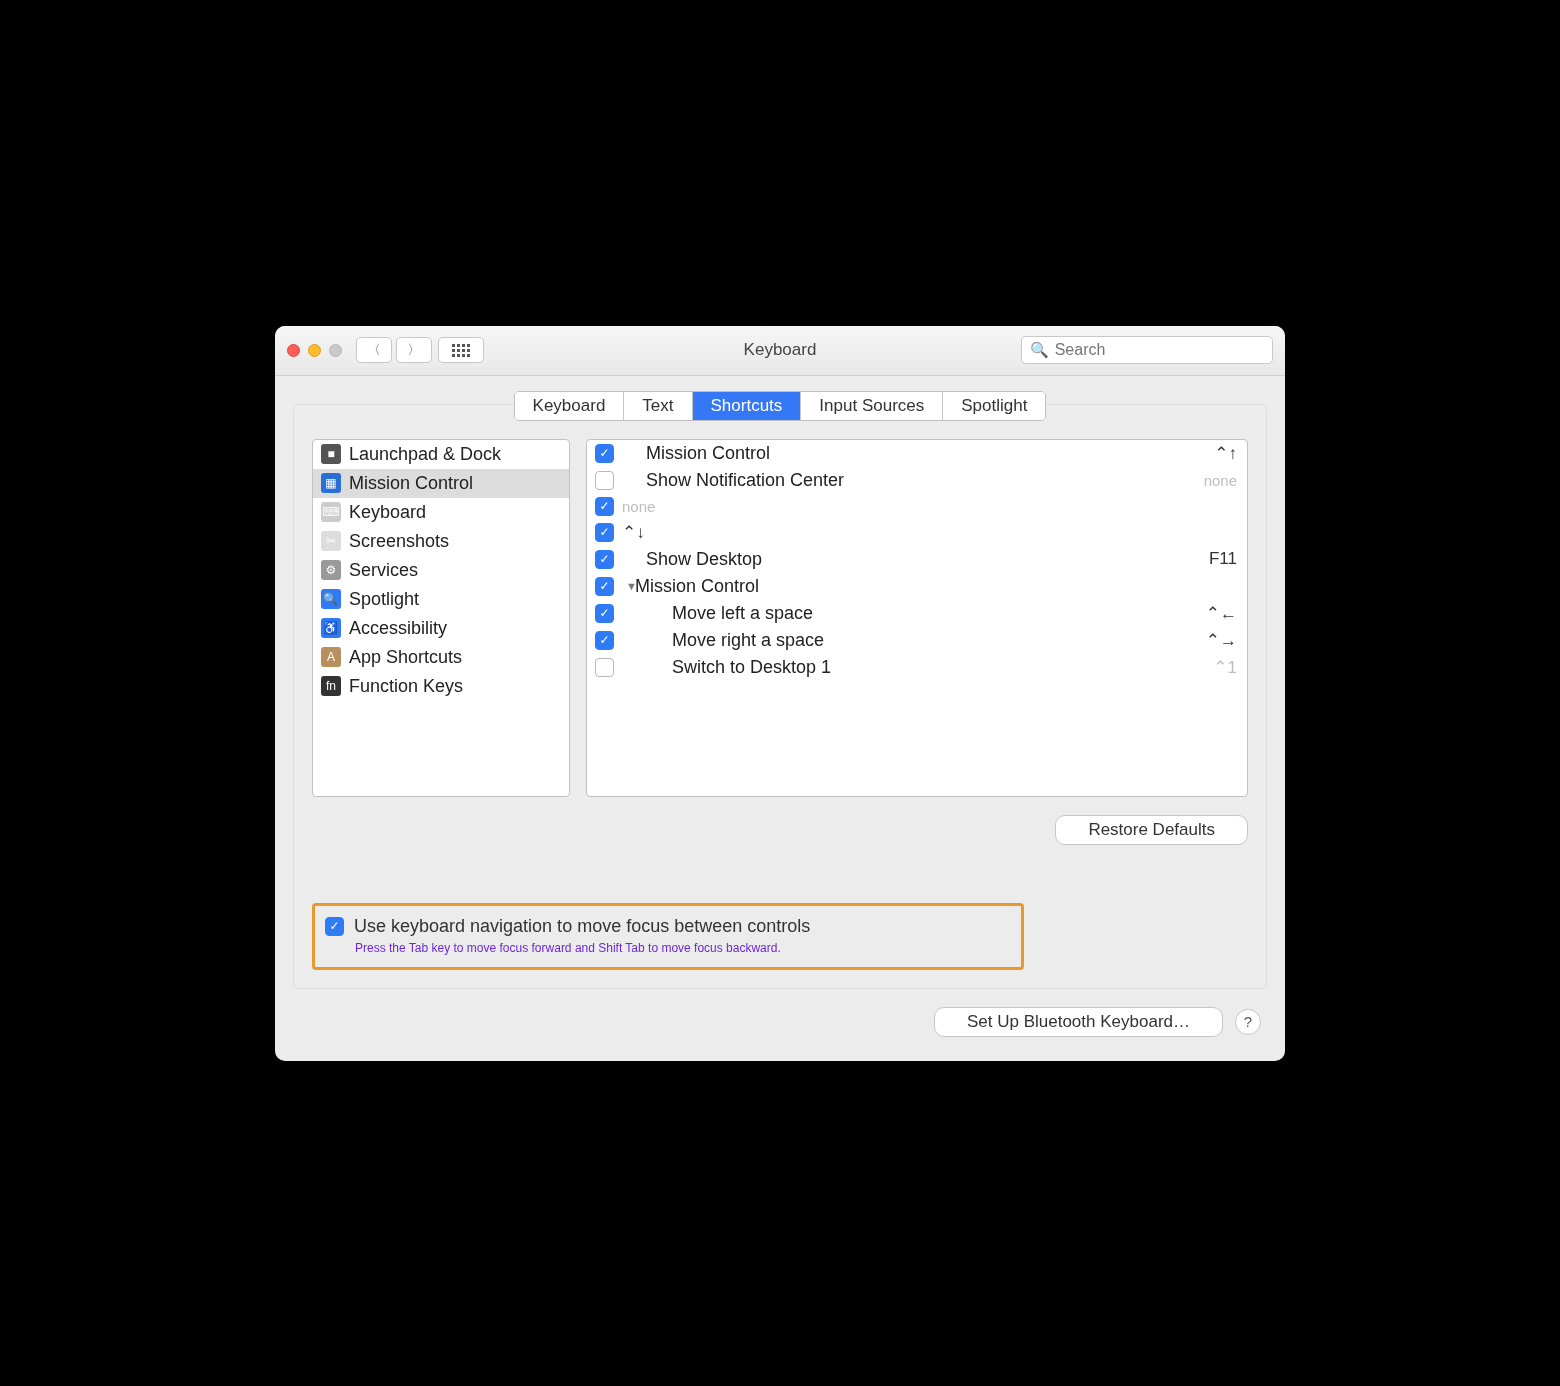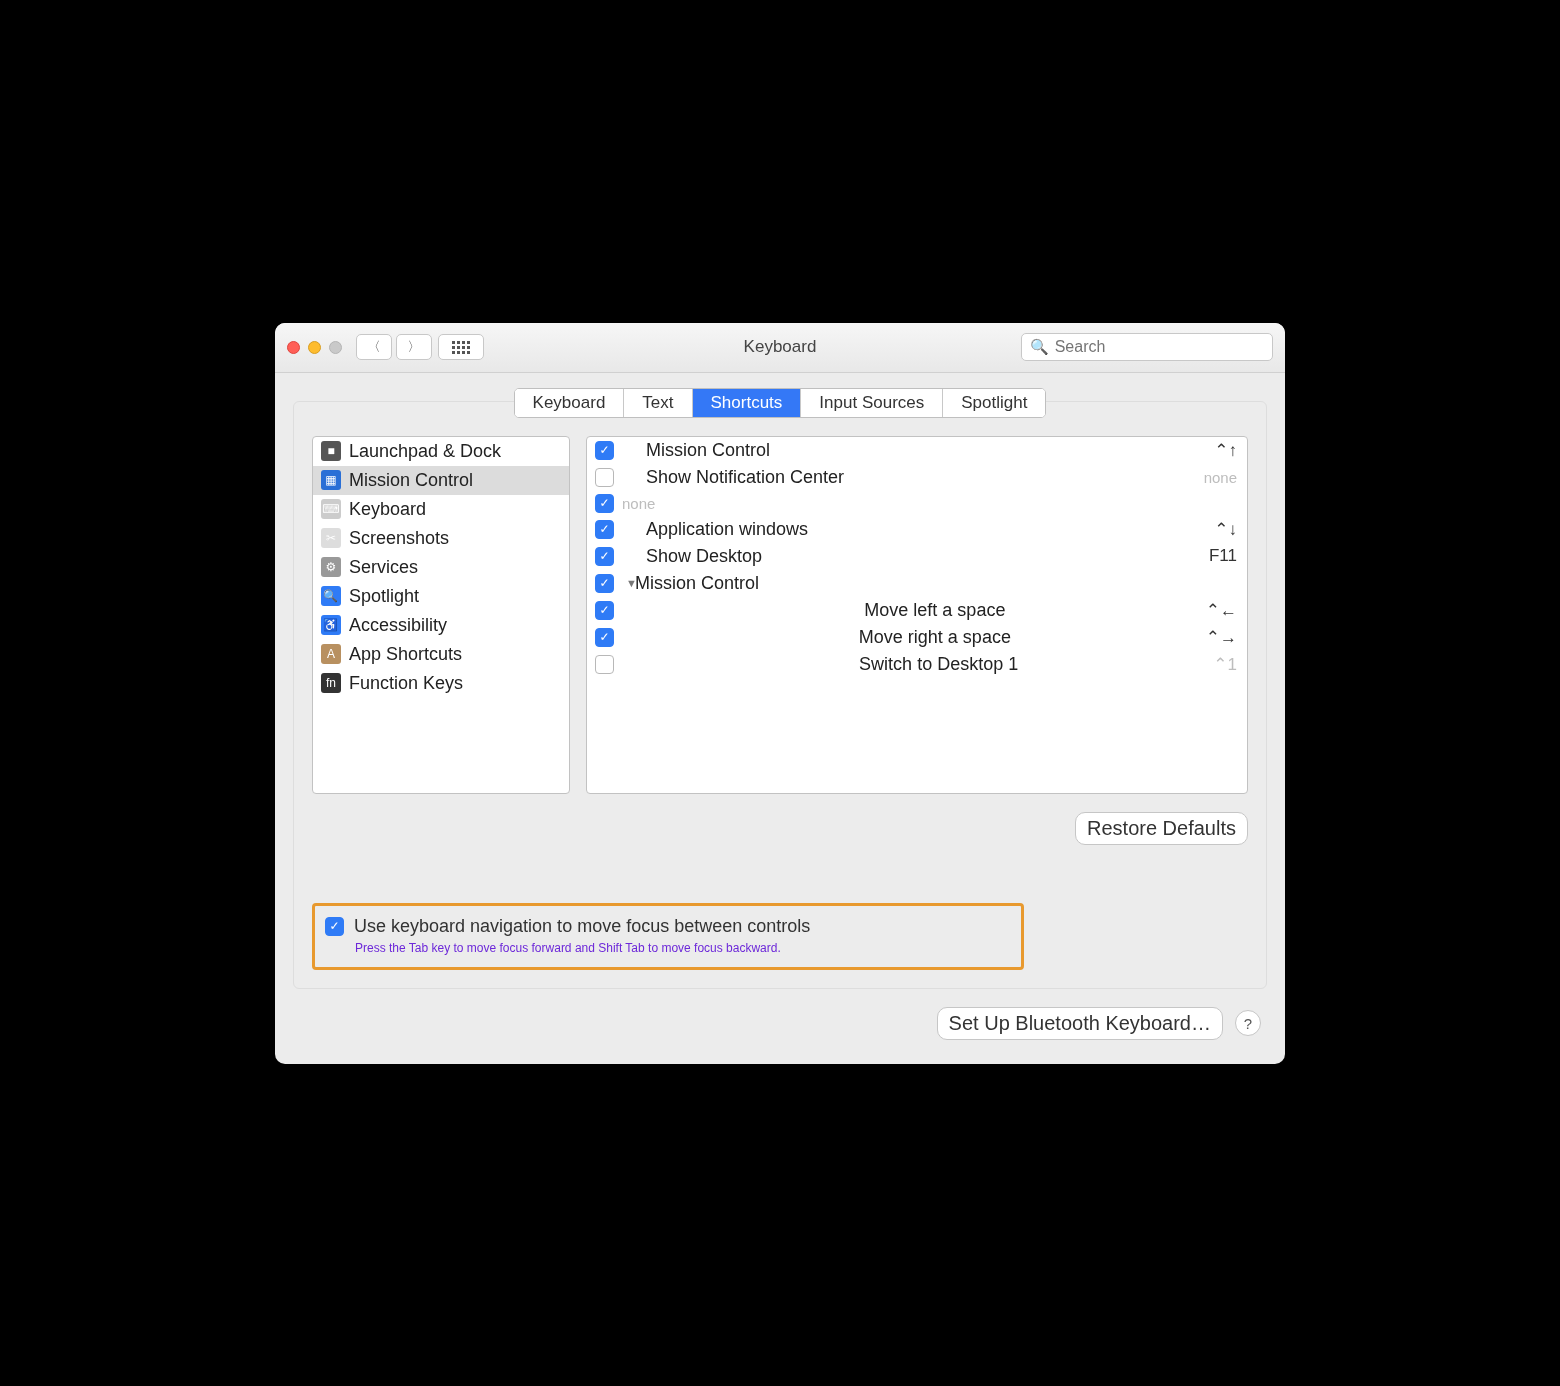--- a/index.html
+++ b/index.html
@@ -95,30 +95,30 @@
     font-size:18px; color:#222; gap:8px;
   }
   .chk {
     width:19px; height:19px; border-radius:4px; border:1px solid #b8b8b8;
     display:flex; align-items:center; justify-content:center; flex-shrink:0;
     font-size:12px; color:#fff; background:#fff;
   }
   .chk.on { background:#2f7bf6; border-color:#2f7bf6; }
   .short-label { flex:1; padding-left:24px; }
   .short-label.top { padding-left:24px; }
-  .short-label.sub { padding-left:50px;text-align:center; }
+  .short-label.sub { padding-left:50px; }
   .disclosure { color:#777; font-size:11px; margin-right:-4px;}
   .group-label { padding-left:0; display:flex; align-items:center; gap:2px;}
   .keycombo { font-size:17px; color:#333; }
   .keycombo.dim { color:#bdbdbd; }
   .keycombo.none { color:#bdbdbd; font-size:15px;}
   .restore-row { display:flex; justify-content:flex-end; margin-top:18px; }
   .mac-btn {
     background:#fff; border:1px solid #c6c6c6; border-radius:10px;
-    padding:4px 11px; font-size:20px; color:#333;
+    padding:4px 32px; font-size:17px; color:#333;
   }
   .highlight-box {
     border:3px solid #e8992e; border-radius:4px; padding:10px 14px 12px 10px;
     margin-top:58px; width: 712px;
   }
   .kb-nav { display:flex; align-items:center; gap:10px; margin-bottom:4px;}
   .kb-desc { font-size:12px; color:#6d28d9; padding-left:30px;}
   .bottom-row {
     display:flex; justify-content:flex-end; align-items:center; gap:12px;
     margin-top:18px; padding: 0 6px 6px 0;
@@ -237,21 +237,20 @@
               <div class="chk"></div>
               <div class="short-label top">Show Notification Center</div>
               <div class="keycombo none">none</div>
             </div>
             <div class="short-row">
               <div class="chk on">✓</div>
               <div class="keycombo none">none</div>
             </div>
             <div class="short-row">
               <div class="chk on">✓</div>
-              <div class="short-label top">Application windows</div>
               <div class="keycombo ">⌃↓</div>
             </div>
             <div class="short-row">
               <div class="chk on">✓</div>
               <div class="short-label top">Show Desktop</div>
               <div class="keycombo ">F11</div>
             </div>
             <div class="short-row">
               <div class="chk on">✓</div>
               <div class="short-label group-label" style="padding-left: 4px;">

